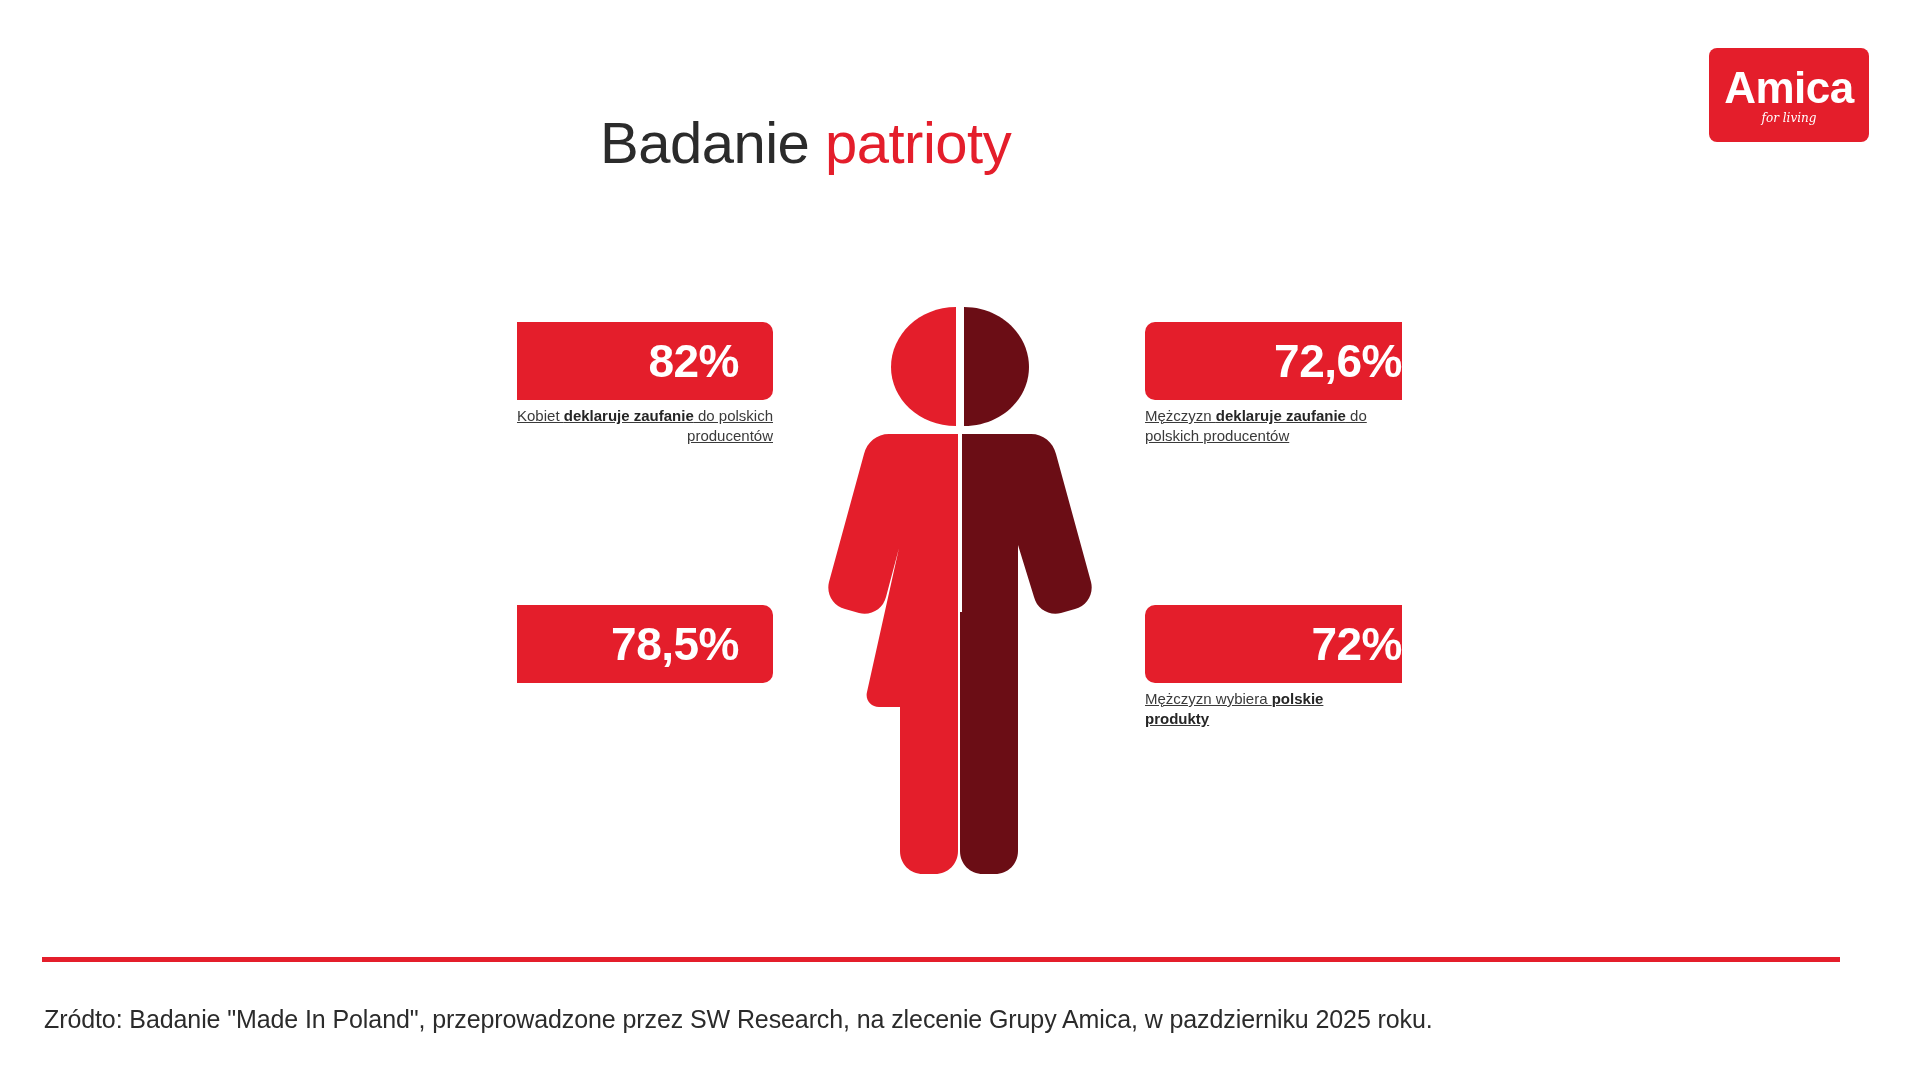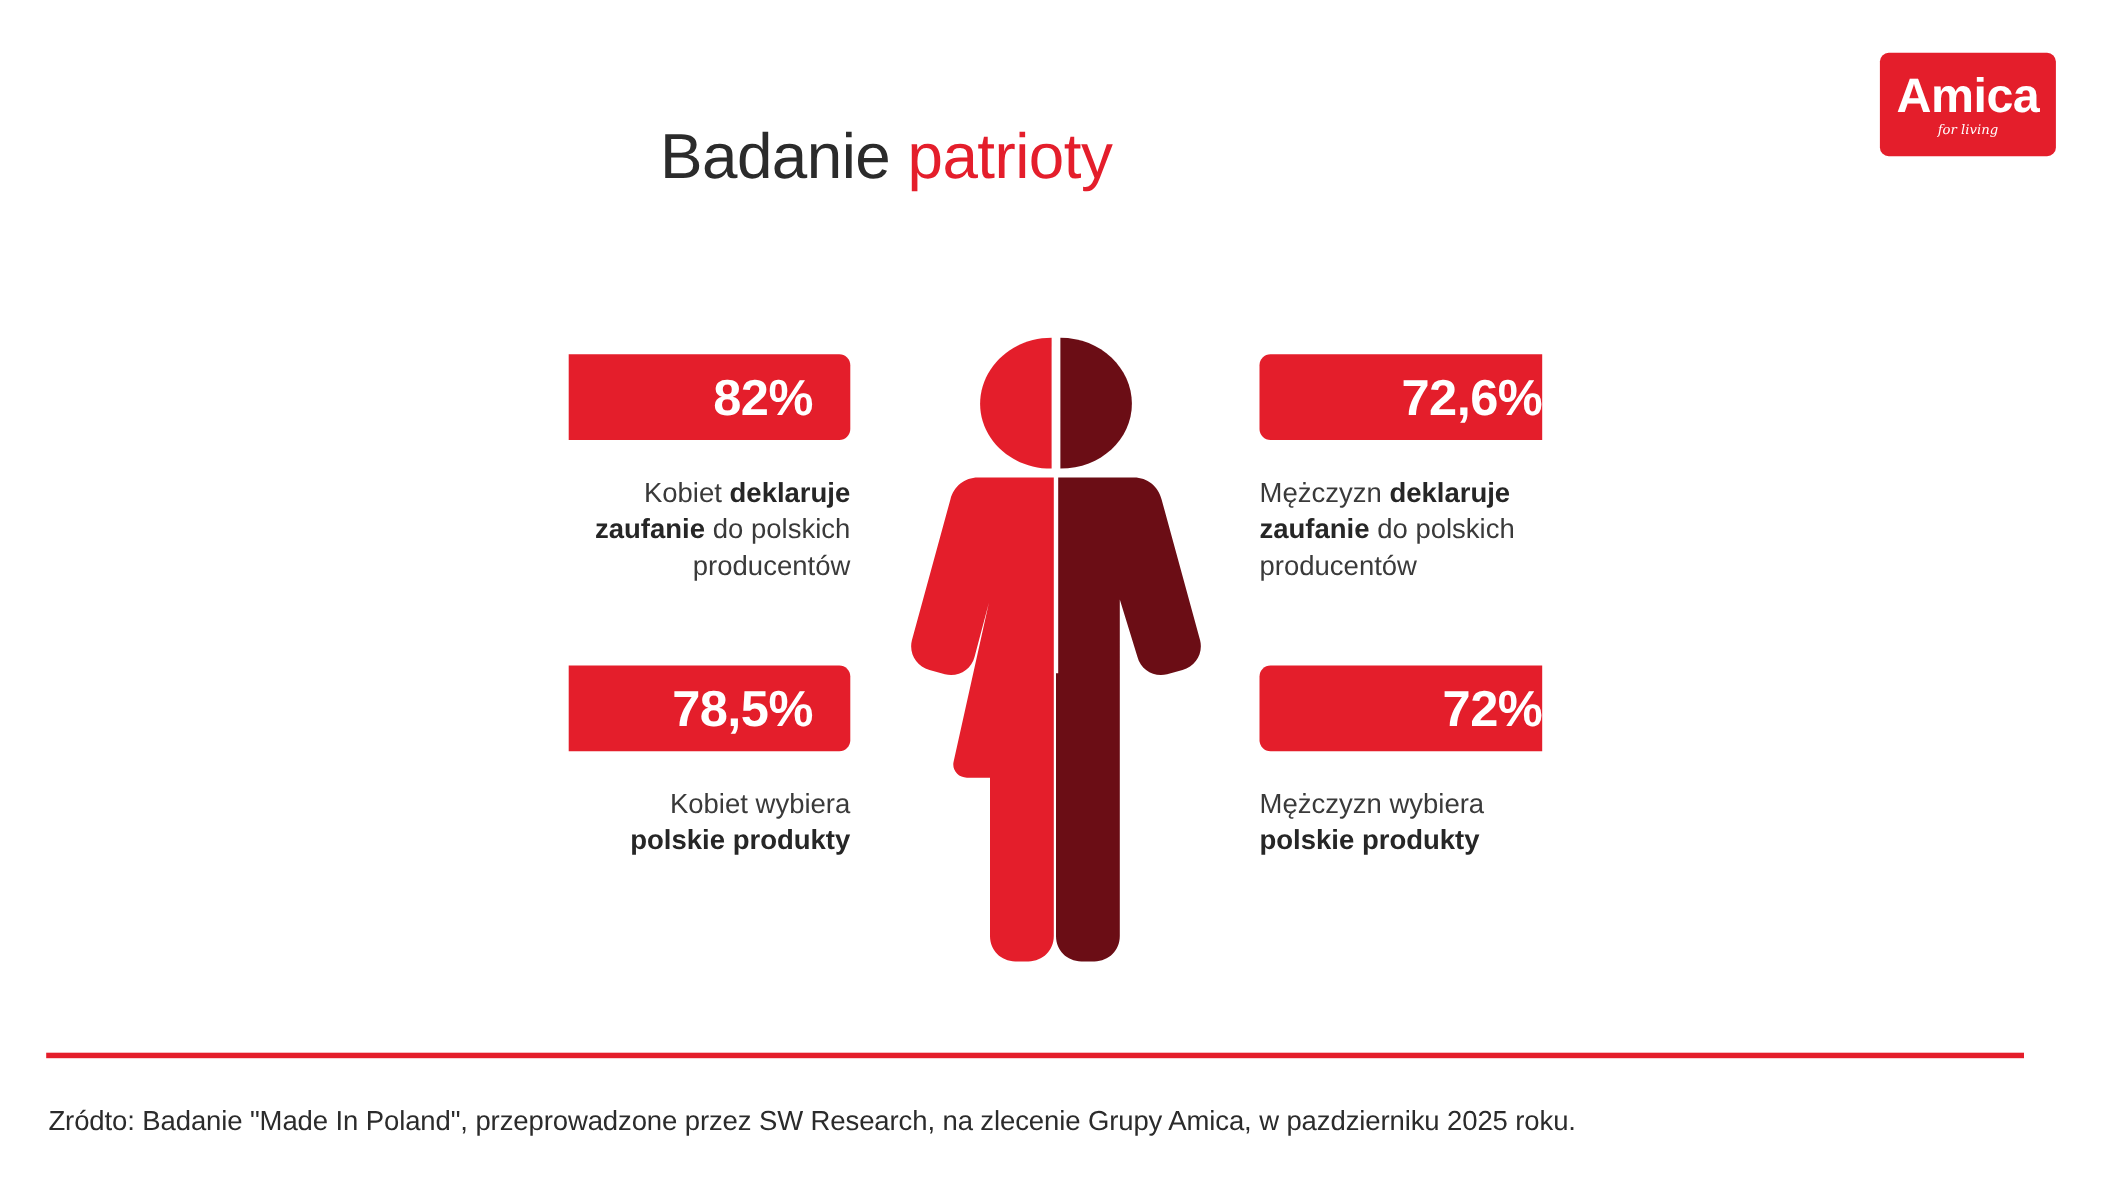--- a/index.html
+++ b/index.html
@@ -99,24 +99,25 @@
     padding-left: 19px;
   }
   .stat-value {
     color: #ffffff;
     font-size: 46px;
     font-weight: 600;
     line-height: 1;
     letter-spacing: -0.5px;
   }
   .stat-caption {
-    font-size: 25px;
+    font-size: 15px;
     color: #3a3a3a;
     line-height: 1.33;
-    margin-top: 32px;
+    margin-top: 6px;
+    text-decoration: underline;
   }
   .stat-left .stat-caption { text-align: right; }
   .stat-right .stat-caption { text-align: left; }
   .stat-caption b { font-weight: bold; color: #262626; }
 
   
   .stat-w-trust  { left: 517px;  top: 322px; width: 256px; }
   .stat-w-trust .stat-caption  { width: 256px; }
   .stat-w-buy    { left: 517px;  top: 605px; width: 256px; }
   .stat-w-buy .stat-caption    { width: 256px; }
@@ -177,21 +178,20 @@
     <div class="stat-bar">
       <span class="stat-value">82%</span>
     </div>
     <div class="stat-caption"><span>Kobiet </span><b>deklaruje zaufanie</b><span> do polskich producentów</span></div>
   </div>
 
   <div class="stat stat-left stat-w-buy">
     <div class="stat-bar">
       <span class="stat-value">78,5%</span>
     </div>
-    <div class="stat-caption"><span>Kobiet wybiera </span><b>polskie produkty</b><span></span></div>
   </div>
 
   <div class="stat stat-right stat-m-trust">
     <div class="stat-bar">
       <span class="stat-value">72,6%</span>
     </div>
     <div class="stat-caption"><span>Mężczyzn </span><b>deklaruje zaufanie</b><span> do polskich producentów</span></div>
   </div>
 
   <div class="stat stat-right stat-m-buy">

